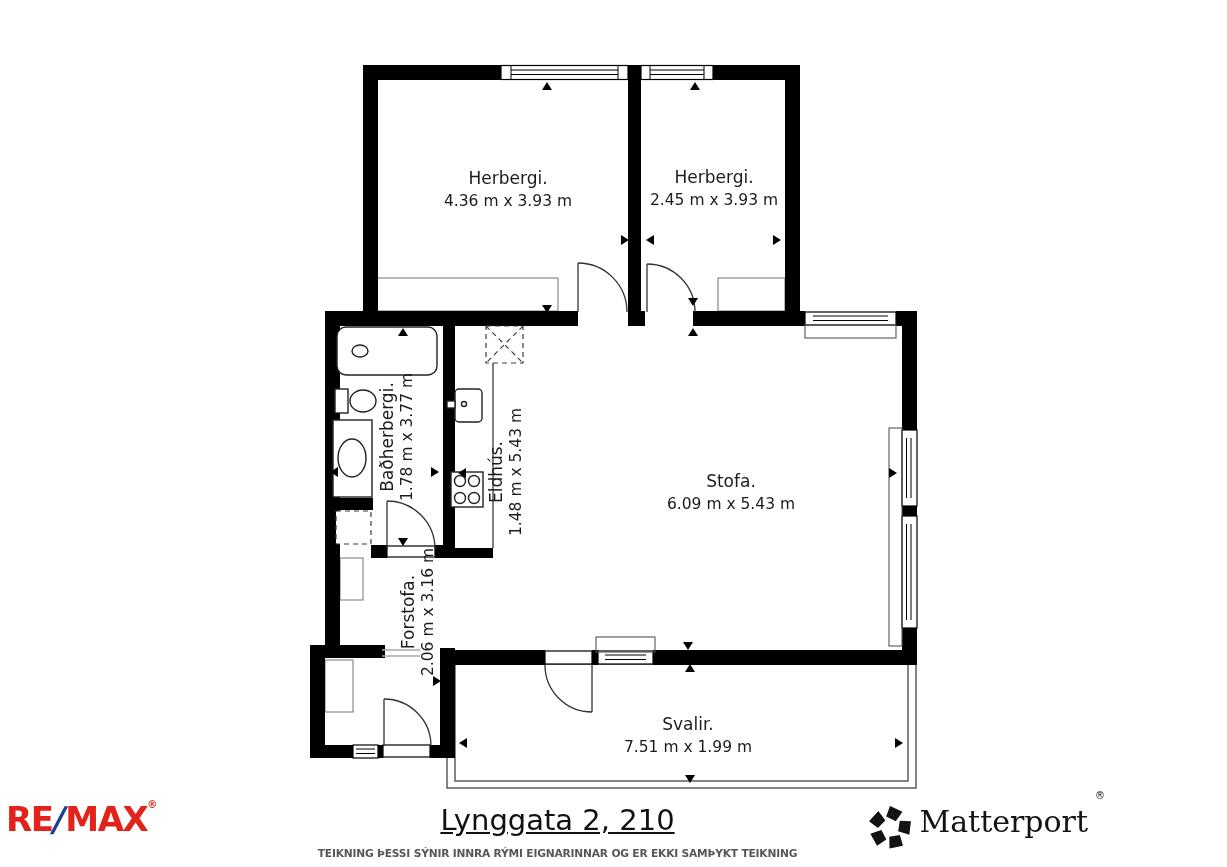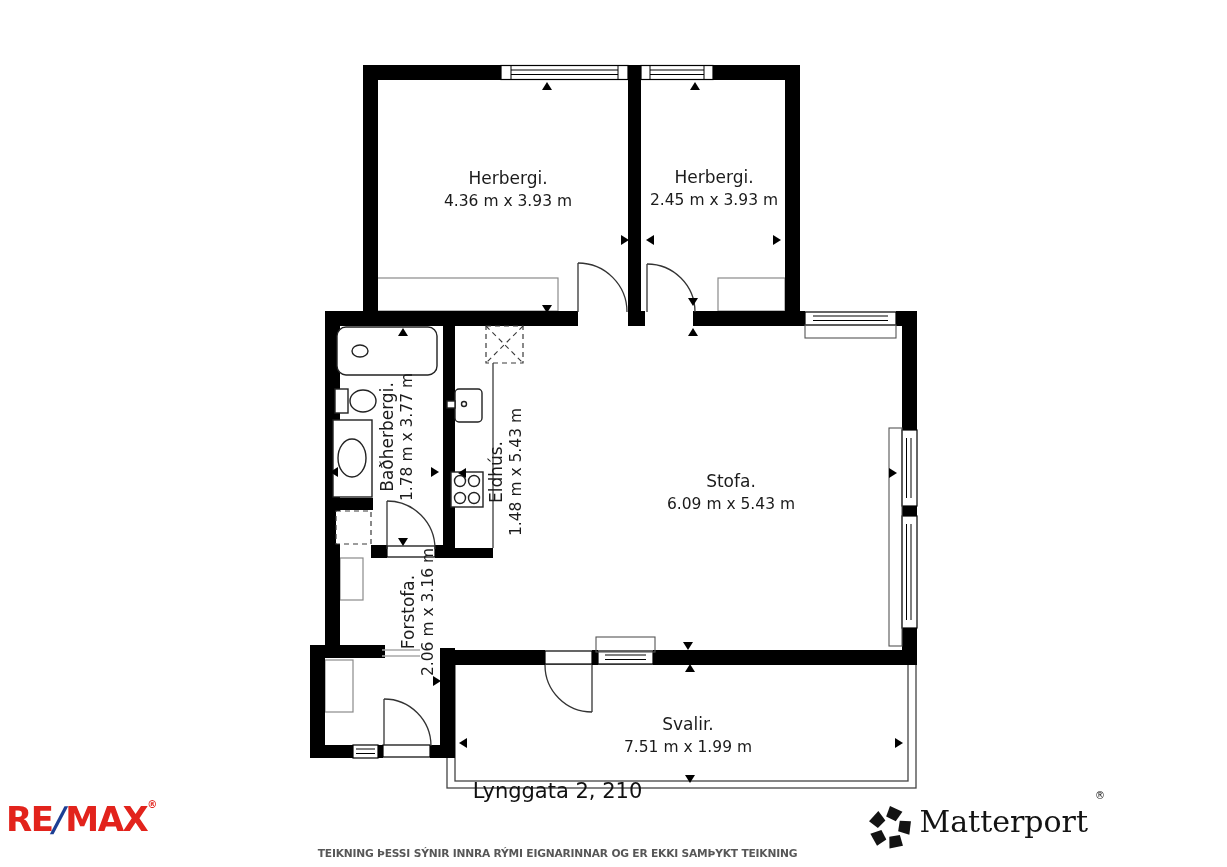--- a/index.html
+++ b/index.html
@@ -13,22 +13,22 @@
   .furn{fill:none;stroke:#8a8a8a;stroke-width:1.2;}
   .fixture{fill:#fff;stroke:#222;stroke-width:1.4;}
   .win{fill:#fff;stroke:#000;stroke-width:1.2;}
   .winline{stroke:#000;stroke-width:1;fill:none;}
   .doorarc{fill:none;stroke:#333;stroke-width:1.3;}
   .dashedbox{fill:#fff;stroke:#3a3a3a;stroke-width:1.2;stroke-dasharray:5,4;}
   .tri{fill:#000;}
   .sill{fill:none;stroke:#555;stroke-width:1.1;}
   .graypass{stroke:#a9a9a9;stroke-width:1.6;}
 
-  .footer-title{position:absolute;left:0;right:0;top:779px;text-align:center;
-    font-size:21px;color:#111;}
+  .footer-title{position:absolute;left:0;right:0;top:803px;text-align:center;
+    font-size:29px;color:#111;text-decoration:underline;}
   .footer-disclaimer{position:absolute;left:0;right:0;top:847px;text-align:center;
     font-size:11px;font-weight:bold;color:#575757;letter-spacing:-0.2px;transform:scaleX(0.97);}
   .remax{position:absolute;left:6px;top:799px;font-weight:bold;font-size:34px;
     letter-spacing:-1.5px;color:#e2231c;white-space:nowrap;}
   .remax .slash{color:#1c3f94;display:inline-block;transform:skewX(-12deg);padding:0 1px;}
   .remax .reg{font-size:10px;vertical-align:top;letter-spacing:0;}
   .matterport{position:absolute;right:10px;top:804px;display:flex;align-items:flex-start;gap:7px;}
   .matterport .mp-label{font-family:"DejaVu Serif",serif;font-size:30px;color:#131313;}
   .matterport .mp-reg{font-size:10px;color:#131313;vertical-align:top;margin-top:-14px;}
 </style>

